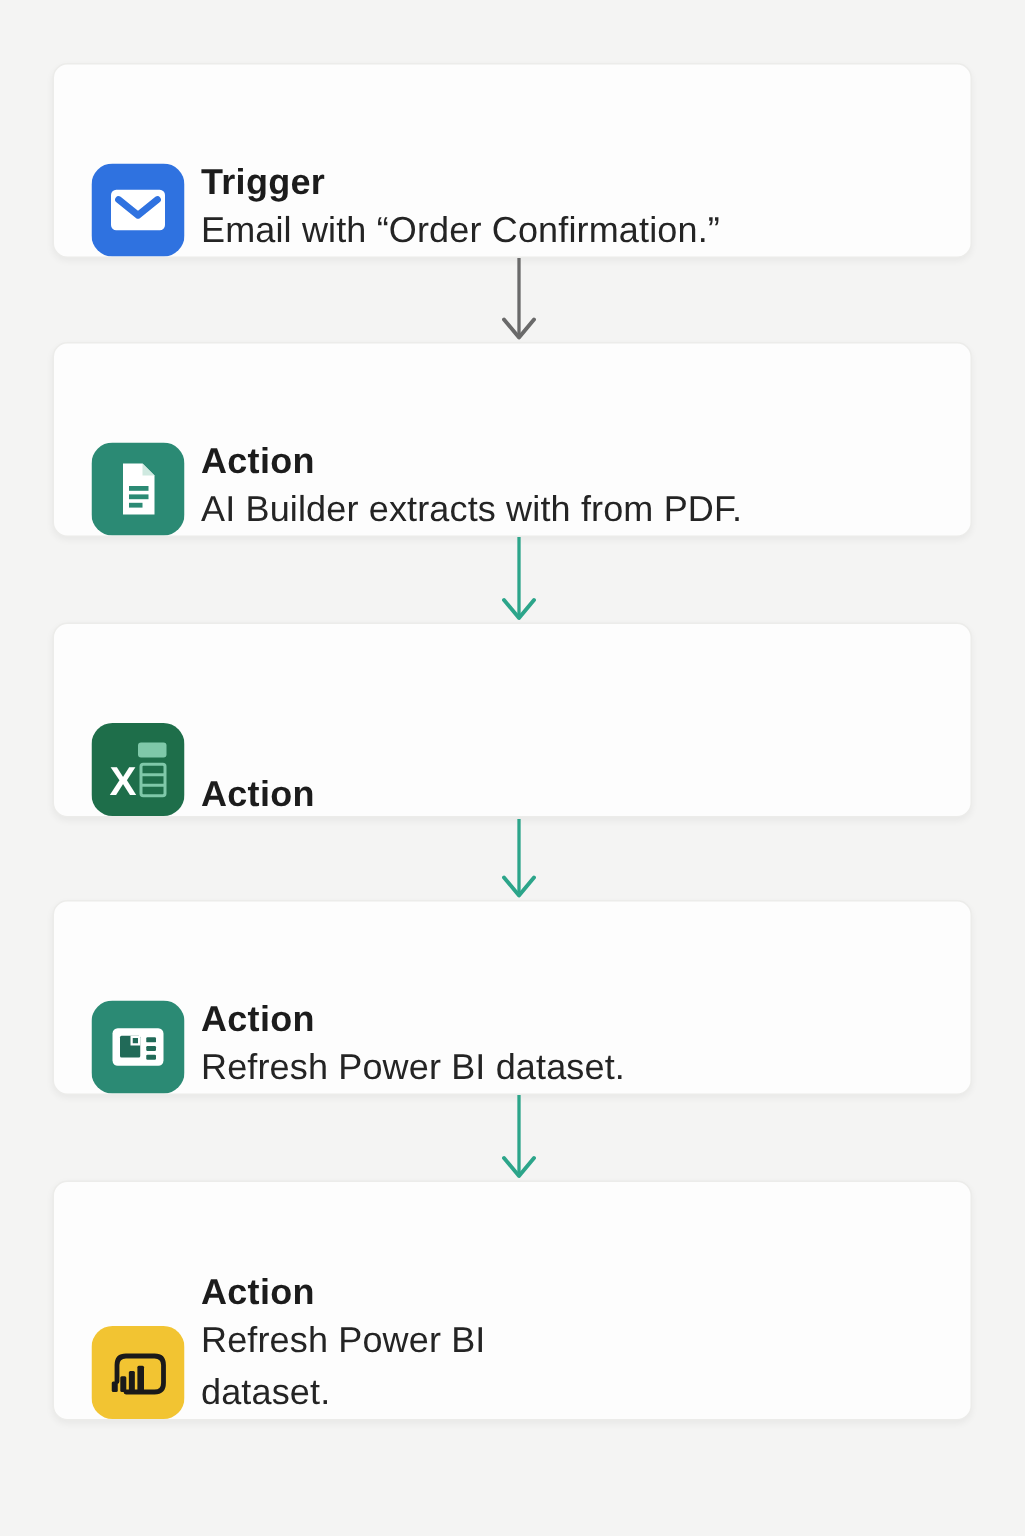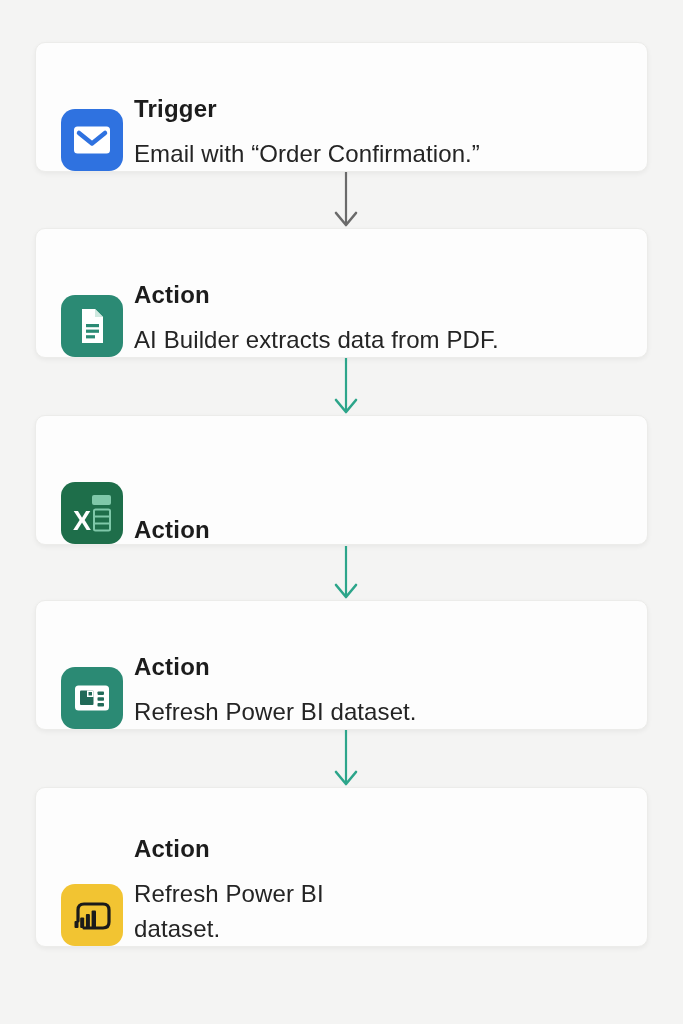--- a/index.html
+++ b/index.html
@@ -27,21 +27,21 @@
   .card.c4{top:600px;height:130px;}
   .card.c5{top:787px;height:160px;}
   .icon-tile{flex:0 0 62px;width:62px;height:62px;}
   .text-col{margin-left:11px;margin-top:6px;}
   .node-title{
     font-size:24px;font-weight:700;line-height:28px;color:#1C1C1C;
     letter-spacing:0.2px;
   }
   .node-desc{
     font-size:24px;font-weight:400;line-height:35px;color:#242424;
-    margin-top:13px;letter-spacing:0.1px;
+    letter-spacing:0.1px;
   }
   .c5 .node-desc{max-width:275px;}
   .connector{position:absolute;left:331px;width:30px;}
   .conn1{top:172px;}
   .conn2{top:358px;}
   .conn3{top:546px;}
   .conn4{top:730px;}
 </style>
 </head>
 <body>
@@ -67,21 +67,21 @@
   <svg class="icon-tile" viewBox="0 0 62 62">
     <rect x="0" y="0" width="62" height="62" rx="14" fill="#2B8A74"></rect>
     <path d="M21 14 h13 l8 8 v26 h-21 z" fill="#FFFFFF"></path>
     <path d="M34 14 l8 8 h-8 z" fill="#CFE9E0"></path>
     <rect x="25" y="29" width="13" height="3.2" fill="#2B8A74"></rect>
     <rect x="25" y="34.6" width="13" height="3.2" fill="#2B8A74"></rect>
     <rect x="25" y="40.2" width="9" height="3.2" fill="#2B8A74"></rect>
   </svg>
   <div class="text-col">
     <div class="node-title">Action</div>
-    <div class="node-desc">AI Builder extracts data from PDF.</div>
+    <div class="node-desc">AI Builder extracts with from PDF.</div>
   </div>
 </div>
 
 <svg class="connector conn2" width="30" height="57" viewBox="0 0 30 57">
   <line x1="15" y1="0" x2="15" y2="53" stroke-width="2.2" stroke="#2CA58A"></line>
   <polyline points="5,42 15,54 25,42" fill="none" stroke-width="2.6" stroke-linecap="round" stroke-linejoin="round" stroke="#2CA58A"></polyline>
 </svg>
 
 <div class="card c3">
   <svg class="icon-tile" viewBox="0 0 62 62">

